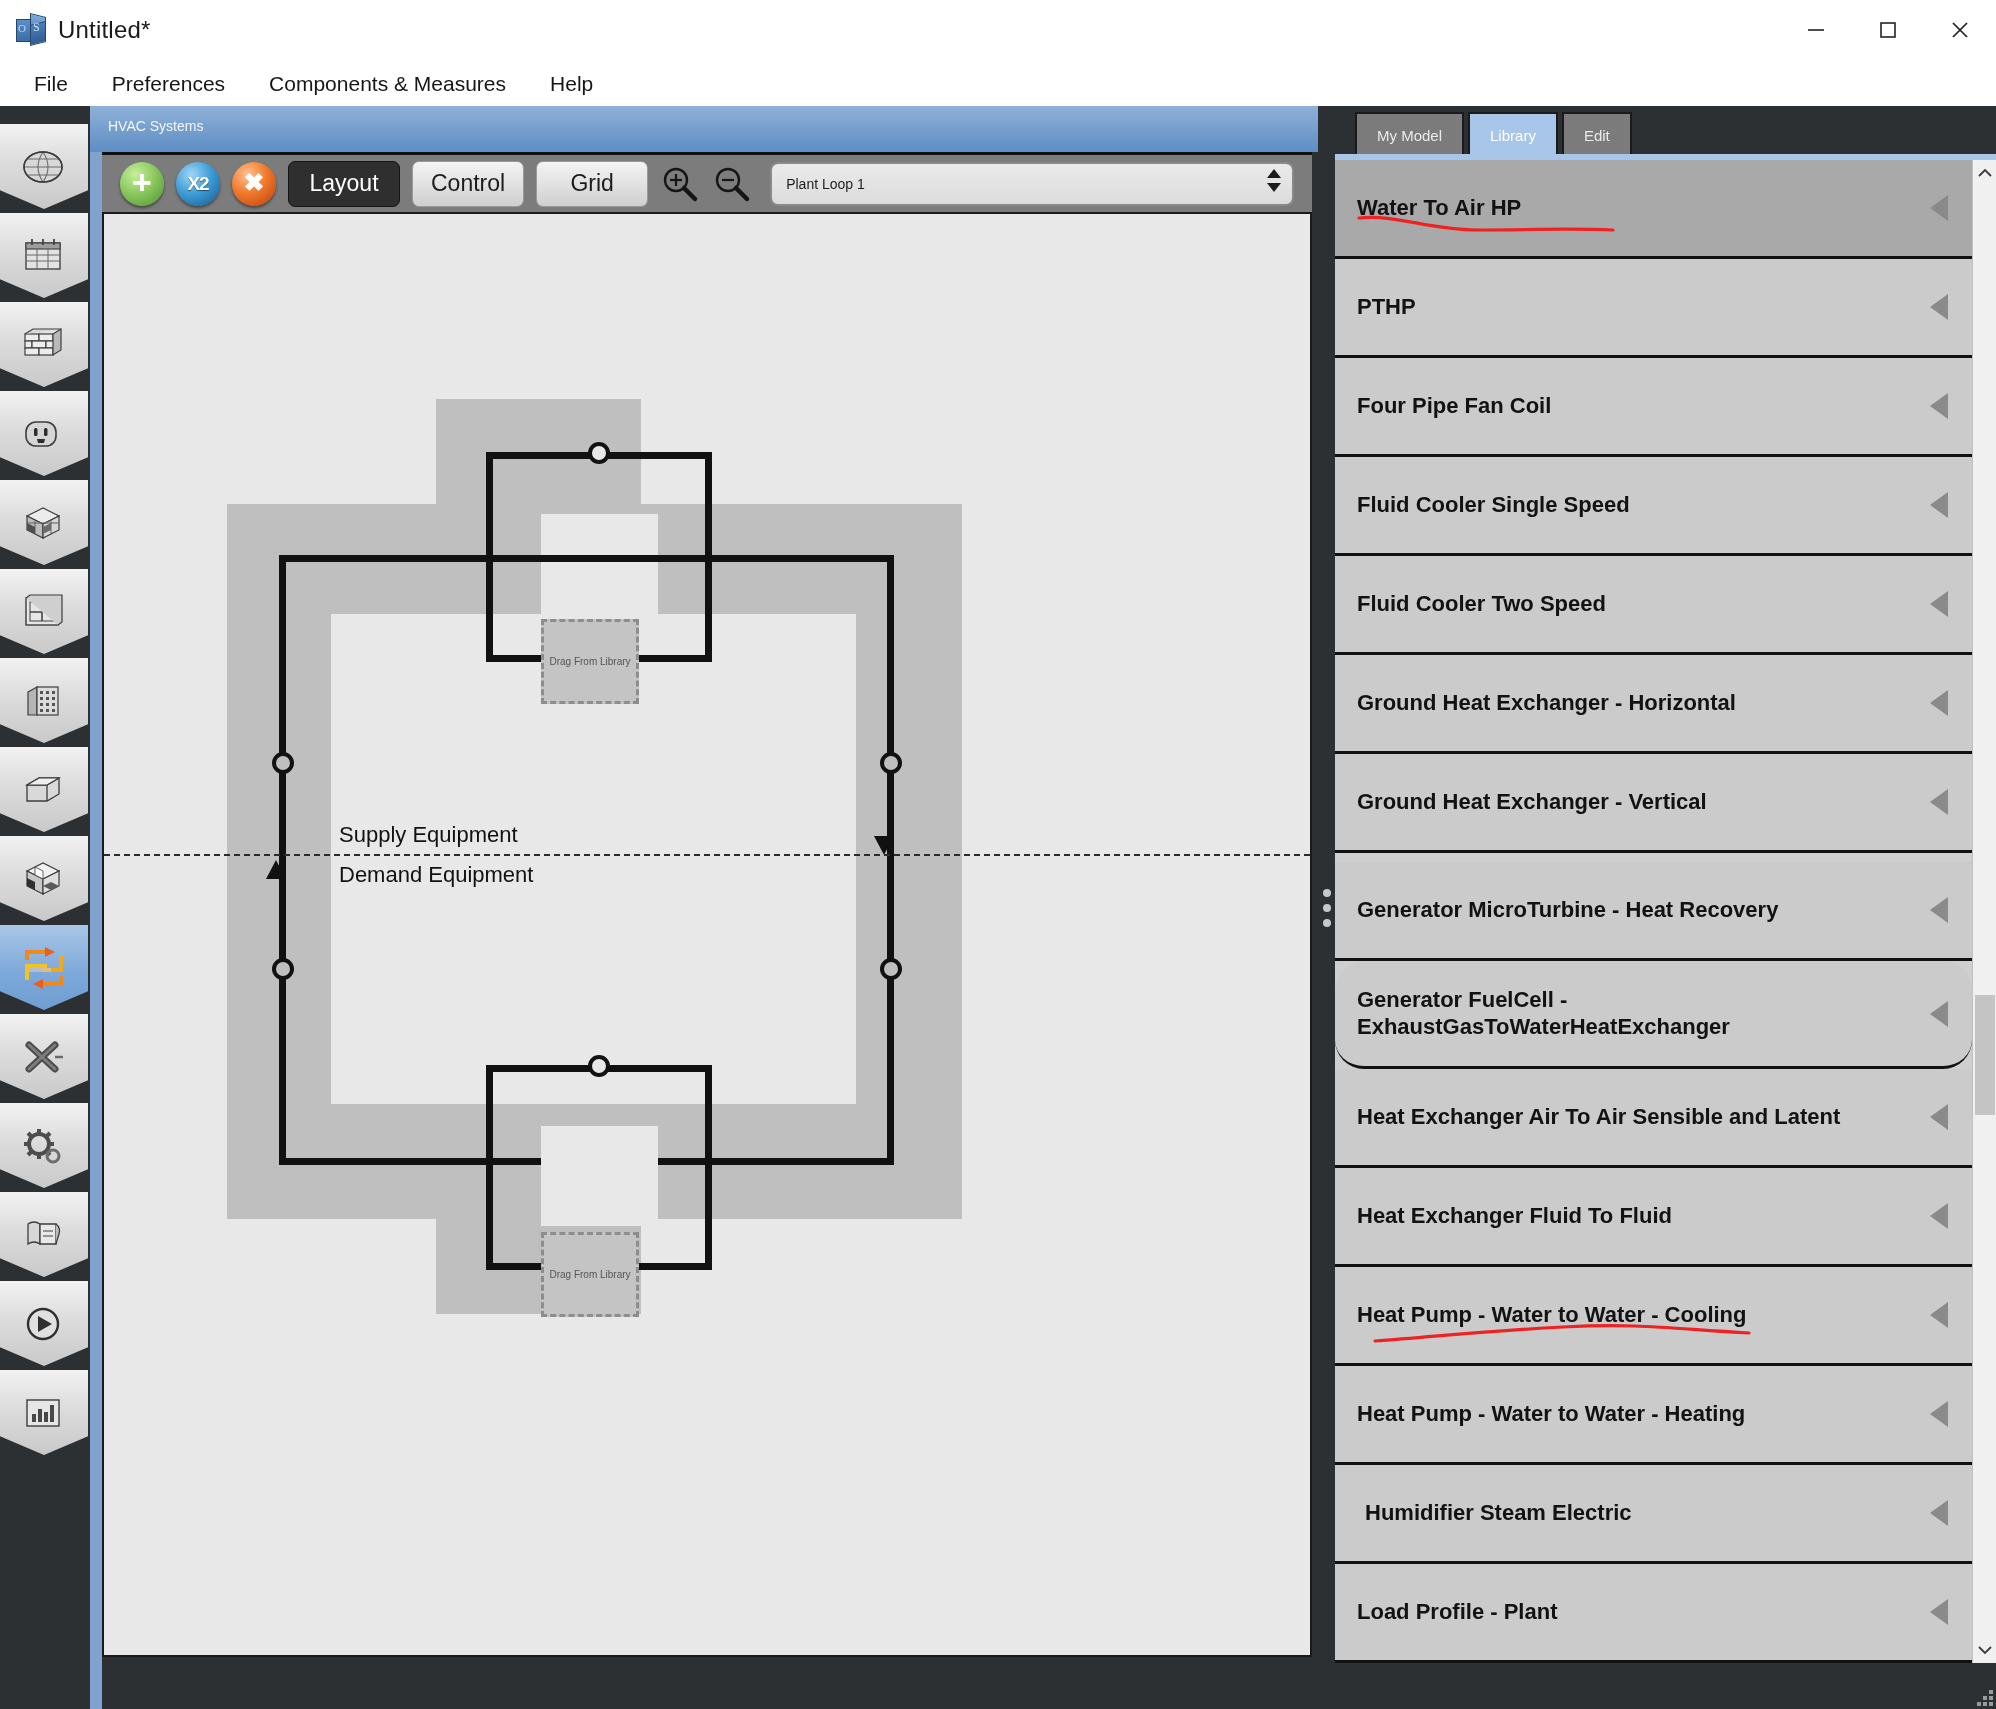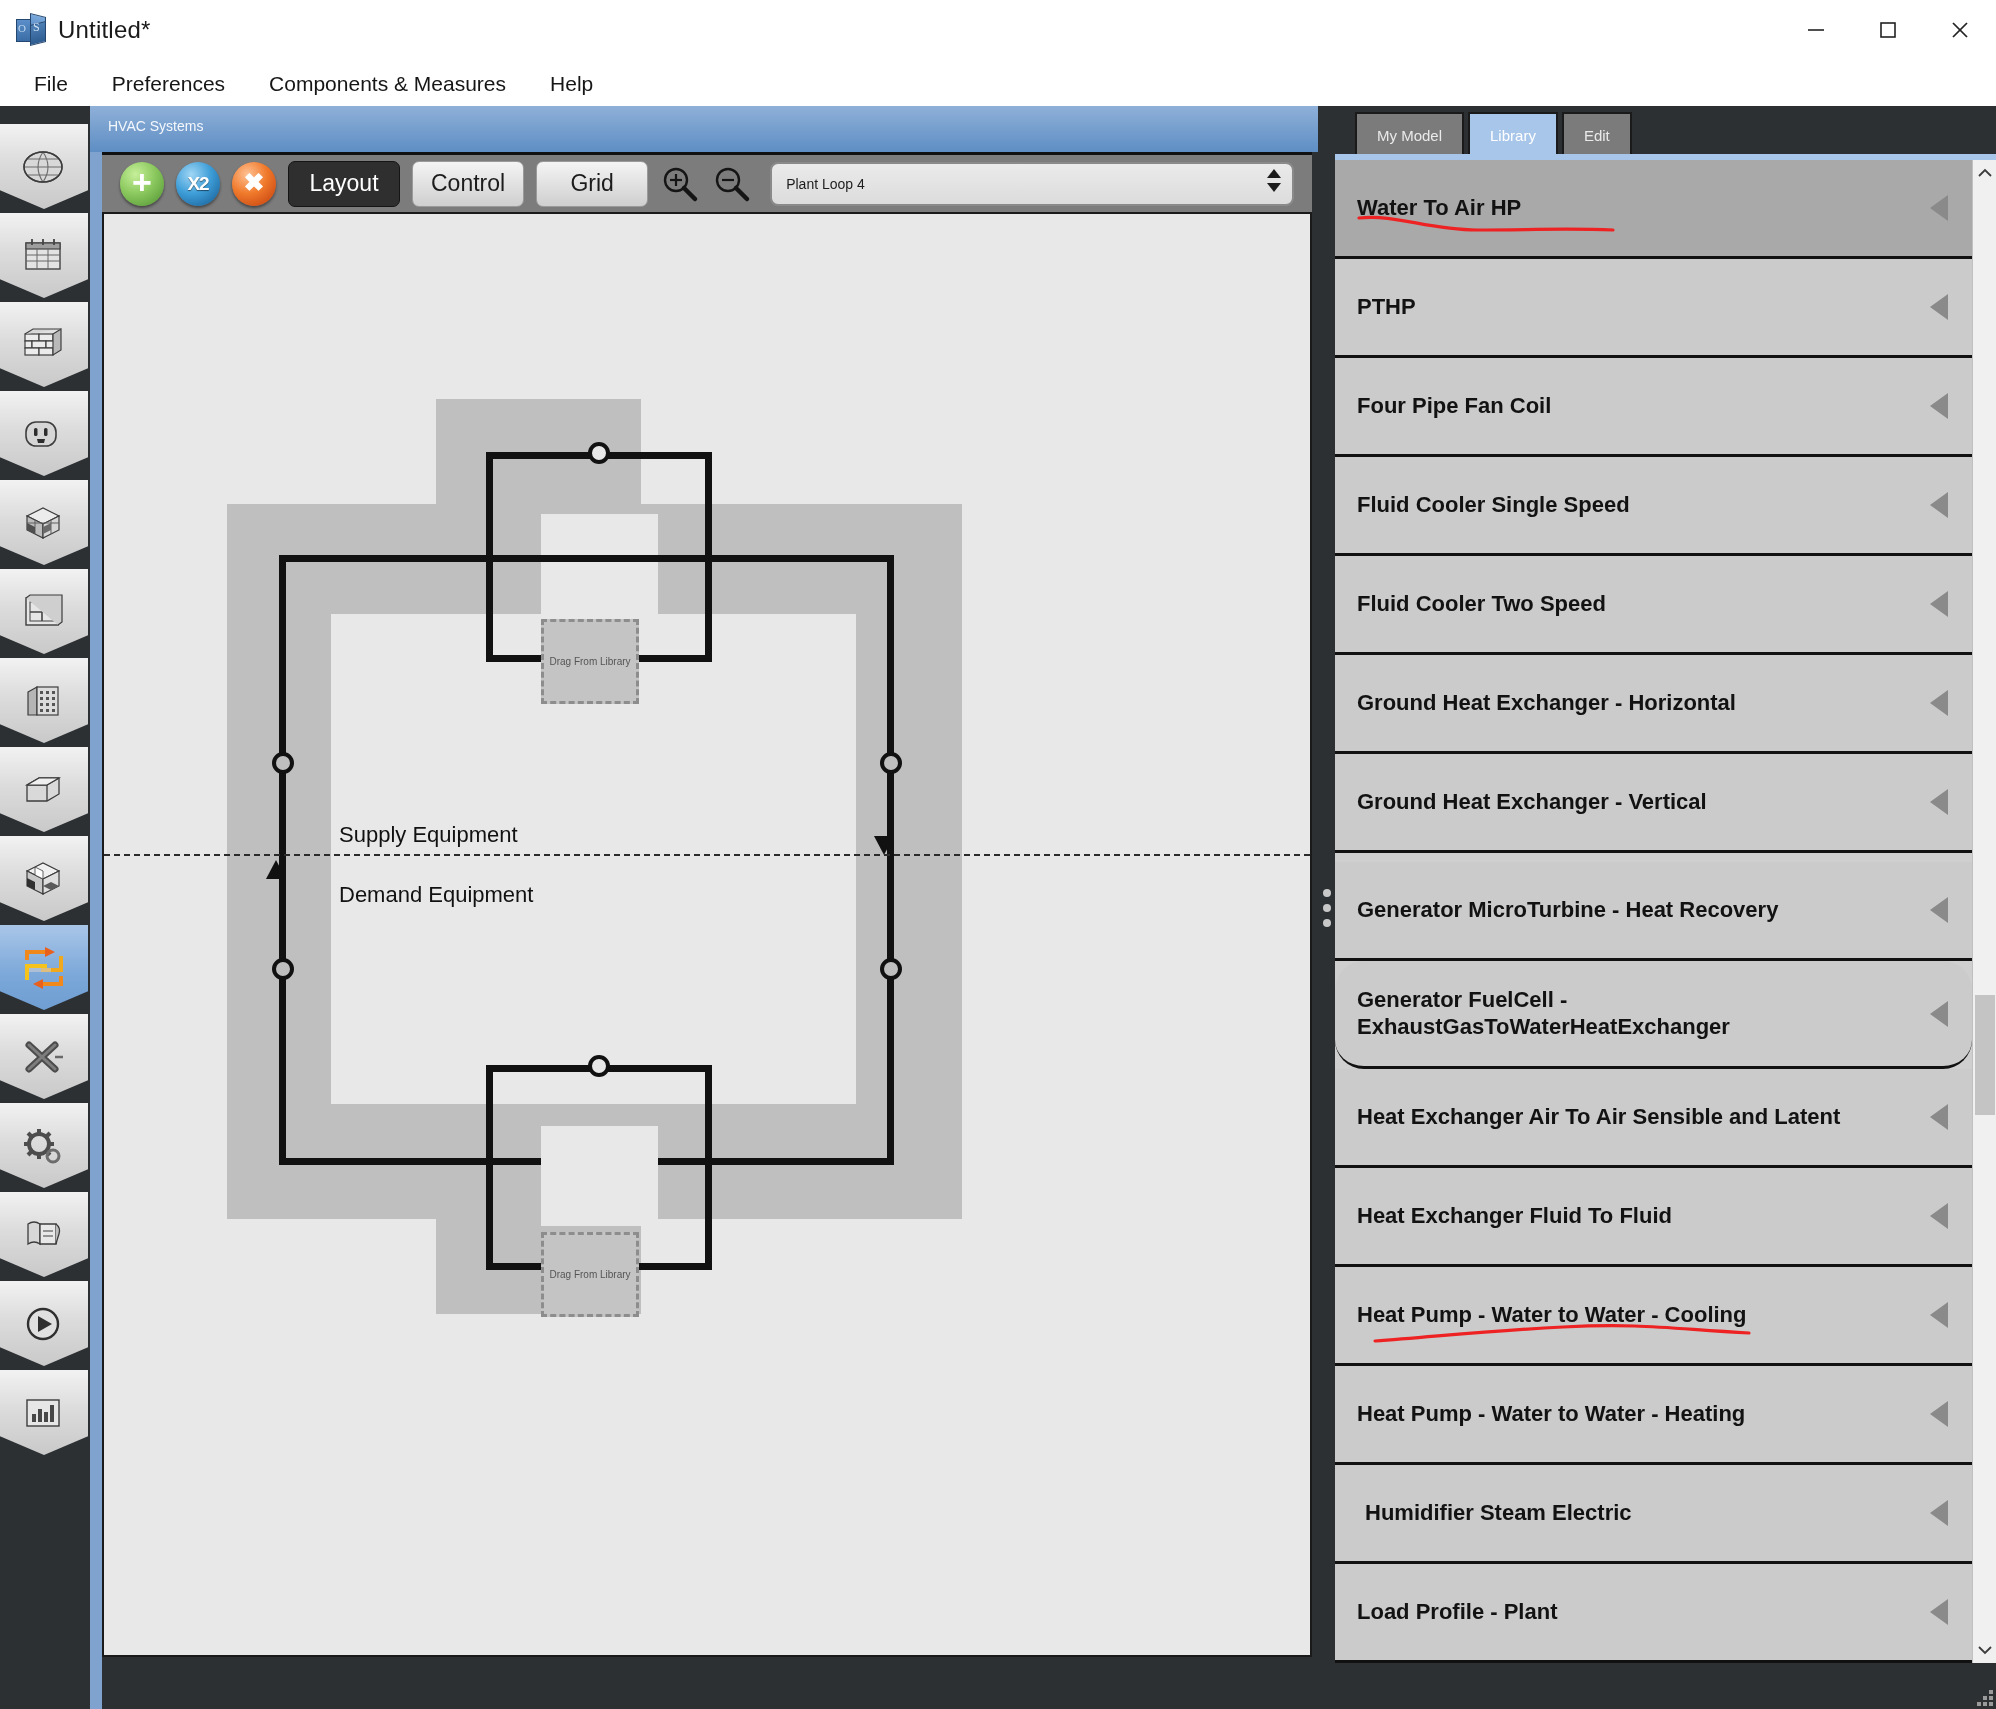--- a/index.html
+++ b/index.html
@@ -501,21 +501,21 @@
       </div>
       <div class="mag">
         <svg width="40" height="40" viewBox="0 0 40 40">
           <circle cx="16" cy="16" r="11" fill="none" stroke="#151515" stroke-width="2.4"></circle>
           <line x1="24" y1="24" x2="35" y2="35" stroke="#151515" stroke-width="4.5" stroke-linecap="round"></line>
           <line x1="10" y1="16" x2="22" y2="16" stroke="#151515" stroke-width="2.2"></line>
         </svg>
       </div>
 
       <div class="loop-select">
-        <span>Plant Loop 4</span>
+        <span>Plant Loop 1</span>
         <span class="spin">
           <svg width="16" height="10" viewBox="0 0 16 10">
               <path d="M8 0 L15 9 L1 9 Z" fill="#1b1b1b"></path>
             </svg>
           <svg width="16" height="10" viewBox="0 0 16 10">
               <path d="M8 10 L1 1 L15 1 Z" fill="#1b1b1b"></path>
             </svg>
         </span>
       </div>
     </div>
@@ -560,21 +560,21 @@
           </svg>
       </div>
       <div style="position:absolute; left:160px; top:645px;">
         <svg width="24" height="30" viewBox="0 0 24 30">
             <path d="M12 1 L22 20 L2 20 Z" fill="#111"></path>
           </svg>
       </div>
 
       <div class="divider" style="left:0; top:640px;"></div>
       <div class="dlabel" style="left:235px; top:608px;">Supply Equipment</div>
-      <div class="dlabel" style="left:235px; top:668px;">Demand Equipment</div>
+      <div class="dlabel" style="left:235px; top:648px;">Demand Equipment</div>
 
       <div class="wire" style="left:382px; top:851px;  width:226px; height:7px;"></div>
       <div class="wire" style="left:382px; top:851px;  width:7px;   height:205px;"></div>
       <div class="wire" style="left:601px; top:851px;  width:7px;   height:205px;"></div>
       <div class="wire" style="left:382px; top:1049px; width:226px; height:7px;"></div>
       <div class="node" style="left:484px; top:841px;"></div>
 
       <div class="whitebox" style="left:437px; top:912px; width:117px; height:100px;"></div>
       <div class="dropzone" style="left:437px; top:1018px; width:98px; height:85px;">
         <span>Drag From Library</span>

